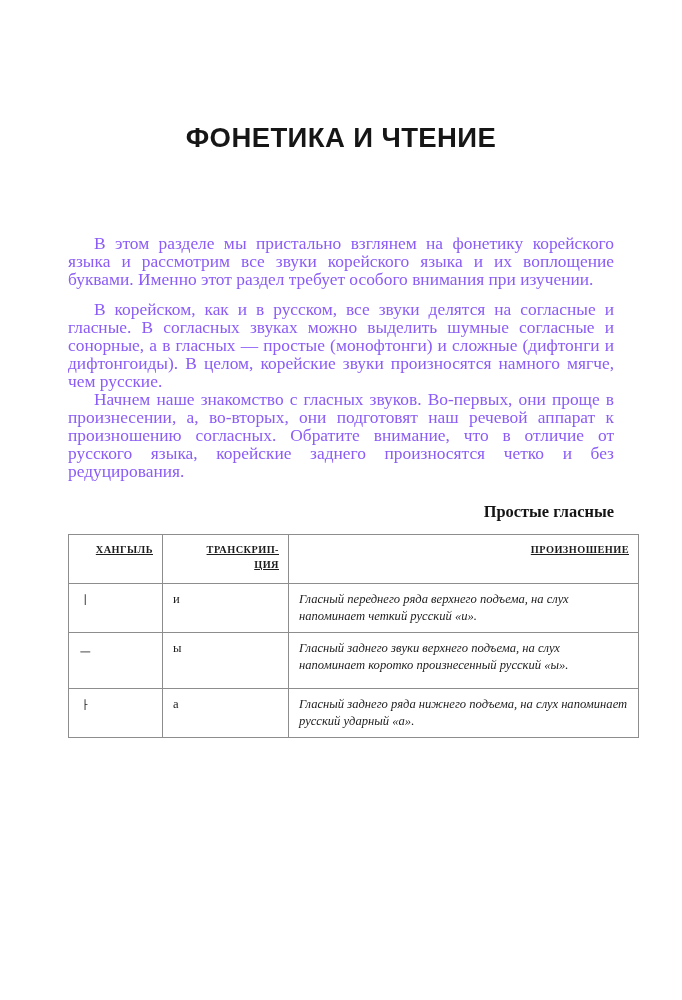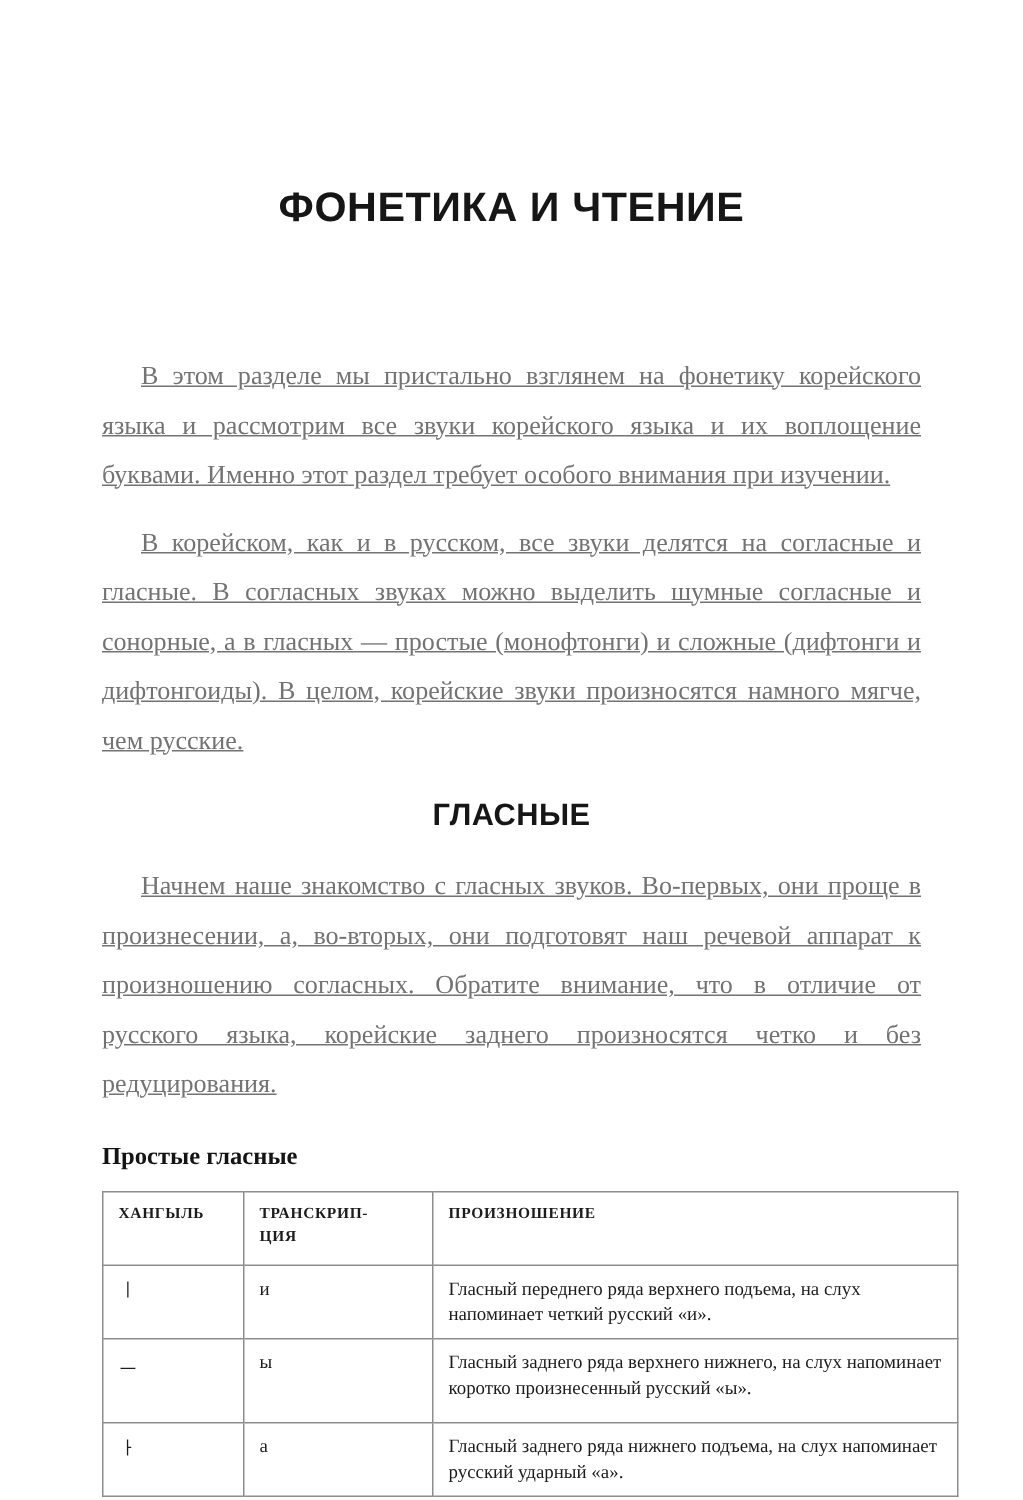--- a/index.html
+++ b/index.html
@@ -44,27 +44,26 @@
     color: #161616;
     margin: 0;
     padding-top: 122px;
     line-height: 1.15;
   }
 
   
   .body-text {
     margin: 0;
     font-size: 17.4px;
-    line-height: 33px;
+    line-height: 18px;
     text-align: justify;
     text-justify: inter-word;
     text-indent: 26px;
-    color: #737373;
+    color: #8b5cf6;
     hyphens: manual;
-    text-decoration: underline;
   }
 
   .intro-block {
     margin-top: 80px;
   }
 
   .para-gap {
     margin-top: 12px;
   }
 
@@ -79,21 +78,21 @@
     margin: 0;
     padding-top: 22px;
     padding-bottom: 18px;
     line-height: 1.2;
   }
 
   
   .table-caption {
     font-size: 16.4px;
     font-weight: bold;
-    text-align: left;
+    text-align: right;
     margin: 0;
     padding-top: 22px;
     padding-bottom: 13px;
     color: #141414;
     line-height: 1.2;
   }
 
   
   .vowel-table {
     border-collapse: collapse;
@@ -106,26 +105,27 @@
   .vowel-table td {
     border: 1px solid #8d8d8d;
     vertical-align: top;
     padding: 7px 9px 7px 10px;
     color: #1c1c1c;
   }
   .vowel-table thead th {
     font-size: 10.3px;
     font-weight: bold;
     letter-spacing: 0.45px;
-    text-align: left;
+    text-align: right;
     vertical-align: top;
     padding-top: 8px;
     padding-bottom: 8px;
     line-height: 1.45;
     height: 32px;
+    text-decoration: underline;
   }
   .col-hangul   { width: 74px; }
   .col-translit { width: 106px; }
   .col-pronounce{ width: 330px; }
 
   .vowel-table tbody td {
     font-size: 12.6px;
     line-height: 17px;
   }
   .cell-hangul {
@@ -133,20 +133,21 @@
     font-size: 14px;
     line-height: 17px;
     padding-left: 12px;
   }
   .cell-translit {
     padding-left: 14px;
   }
   .cell-pronounce {
     padding-left: 11px;
     padding-right: 8px;
+    font-style: italic;
   }
   .row-tall    { height: 38px; }
   .row-taller  { height: 56px; }
 
   .table-wrap {
     padding-left: 0px;
   }
 </style>
 </head>
 <body>
@@ -154,21 +155,20 @@
 <div class="page">
   <div class="content">
 
     <h1 class="chapter-title">ФОНЕТИКА И ЧТЕНИЕ</h1>
 
     <div class="intro-block">
       <p class="body-text">В этом разделе мы пристально взглянем на фонетику корейского языка и рассмотрим все звуки корейского языка и их воплощение буквами. Именно этот раздел требует особого внимания при изучении.</p>
       <p class="body-text para-gap">В корейском, как и в русском, все звуки делятся на согласные и гласные. В согласных звуках можно выделить шумные согласные и сонорные, а в гласных — простые (монофтонги) и сложные (дифтонги и дифтонгоиды). В целом, корейские звуки произносятся намного мягче, чем русские.</p>
     </div>
 
-    <h2 class="section-heading">ГЛАСНЫЕ</h2>
 
     <p class="body-text">Начнем наше знакомство с гласных звуков. Во-первых, они проще в произнесении, а, во-вторых, они подготовят наш речевой аппарат к произношению согласных. Обратите внимание, что в отличие от русского языка, корейские заднего произносятся четко и без редуцирования.</p>
 
     <p class="table-caption">Простые гласные</p>
 
     <div class="table-wrap">
       <table class="vowel-table">
         <thead>
           <tr>
             <th class="col-hangul">ХАНГЫЛЬ</th>
@@ -178,21 +178,21 @@
         </thead>
         <tbody>
           <tr class="row-tall">
             <td class="cell-hangul">ㅣ</td>
             <td class="cell-translit">и</td>
             <td class="cell-pronounce">Гласный переднего ряда верхнего подъема, на слух напоминает четкий русский «и».</td>
           </tr>
           <tr class="row-taller">
             <td class="cell-hangul">ㅡ</td>
             <td class="cell-translit">ы</td>
-            <td class="cell-pronounce">Гласный заднего ряда верхнего нижнего, на слух напоминает коротко произнесенный русский «ы».</td>
+            <td class="cell-pronounce">Гласный заднего звуки верхнего подъема, на слух напоминает коротко произнесенный русский «ы».</td>
           </tr>
           <tr class="row-tall">
             <td class="cell-hangul">ㅏ</td>
             <td class="cell-translit">а</td>
             <td class="cell-pronounce">Гласный заднего ряда нижнего подъема, на слух напоминает русский ударный «а».</td>
           </tr>
         </tbody>
       </table>
     </div>
 

